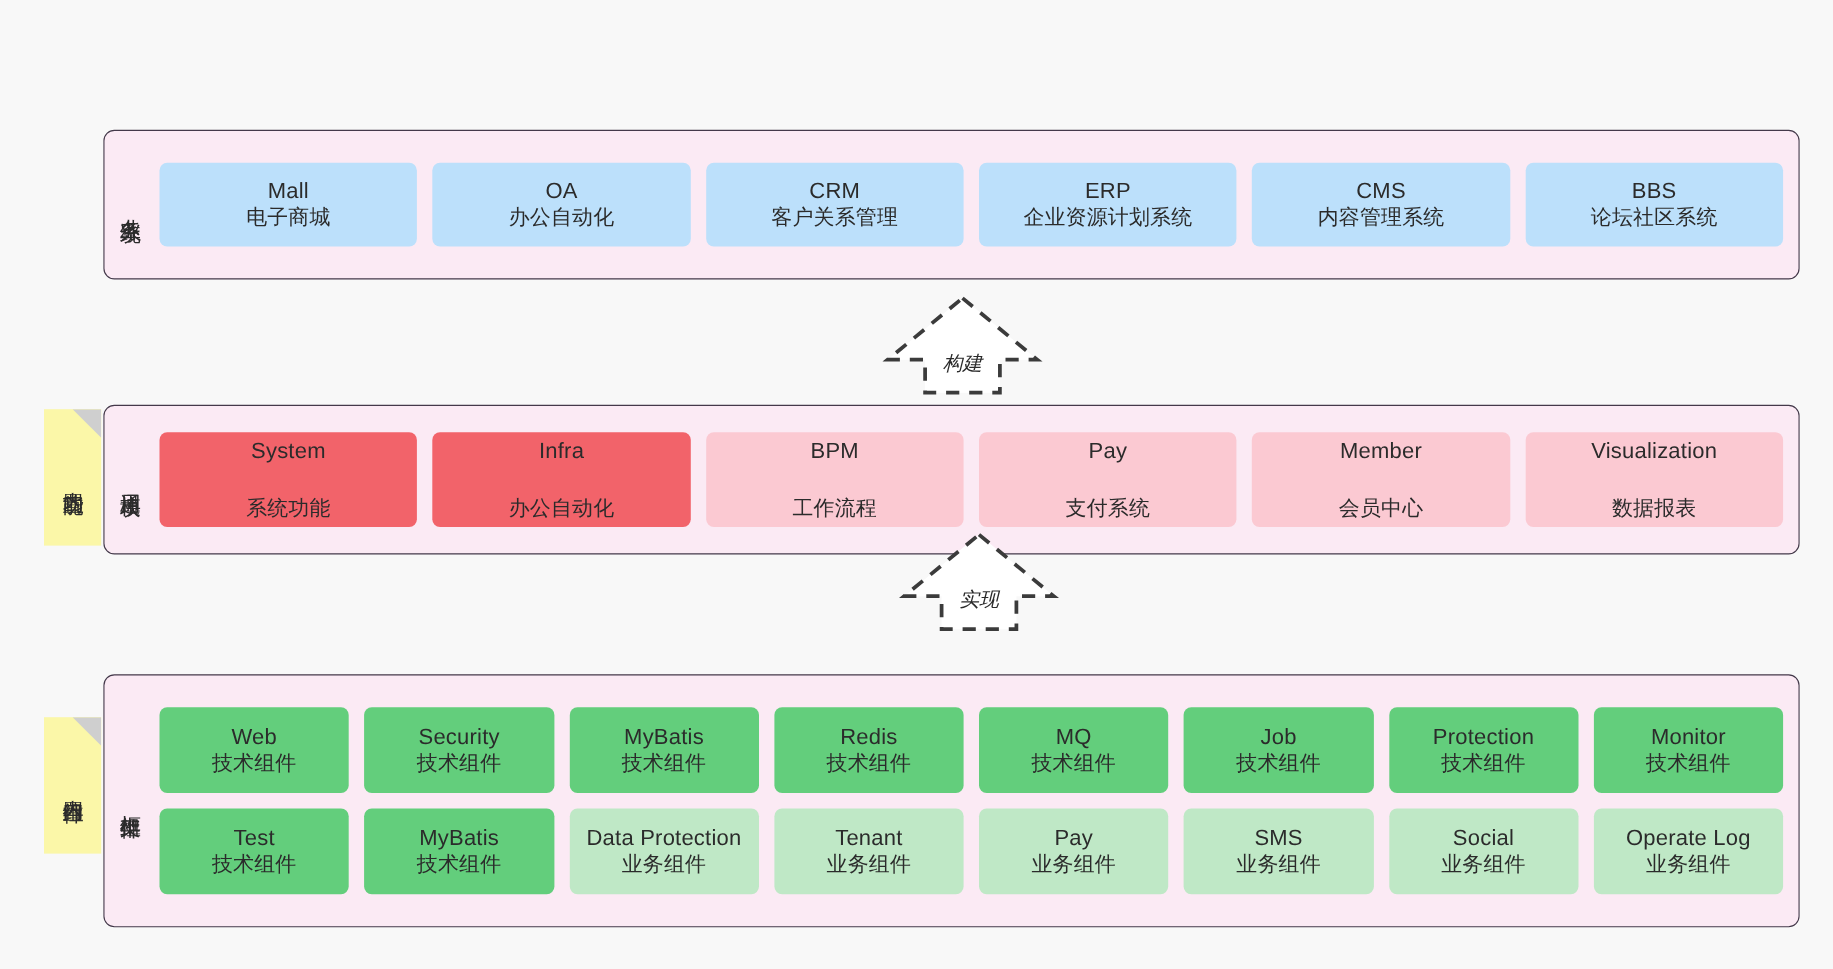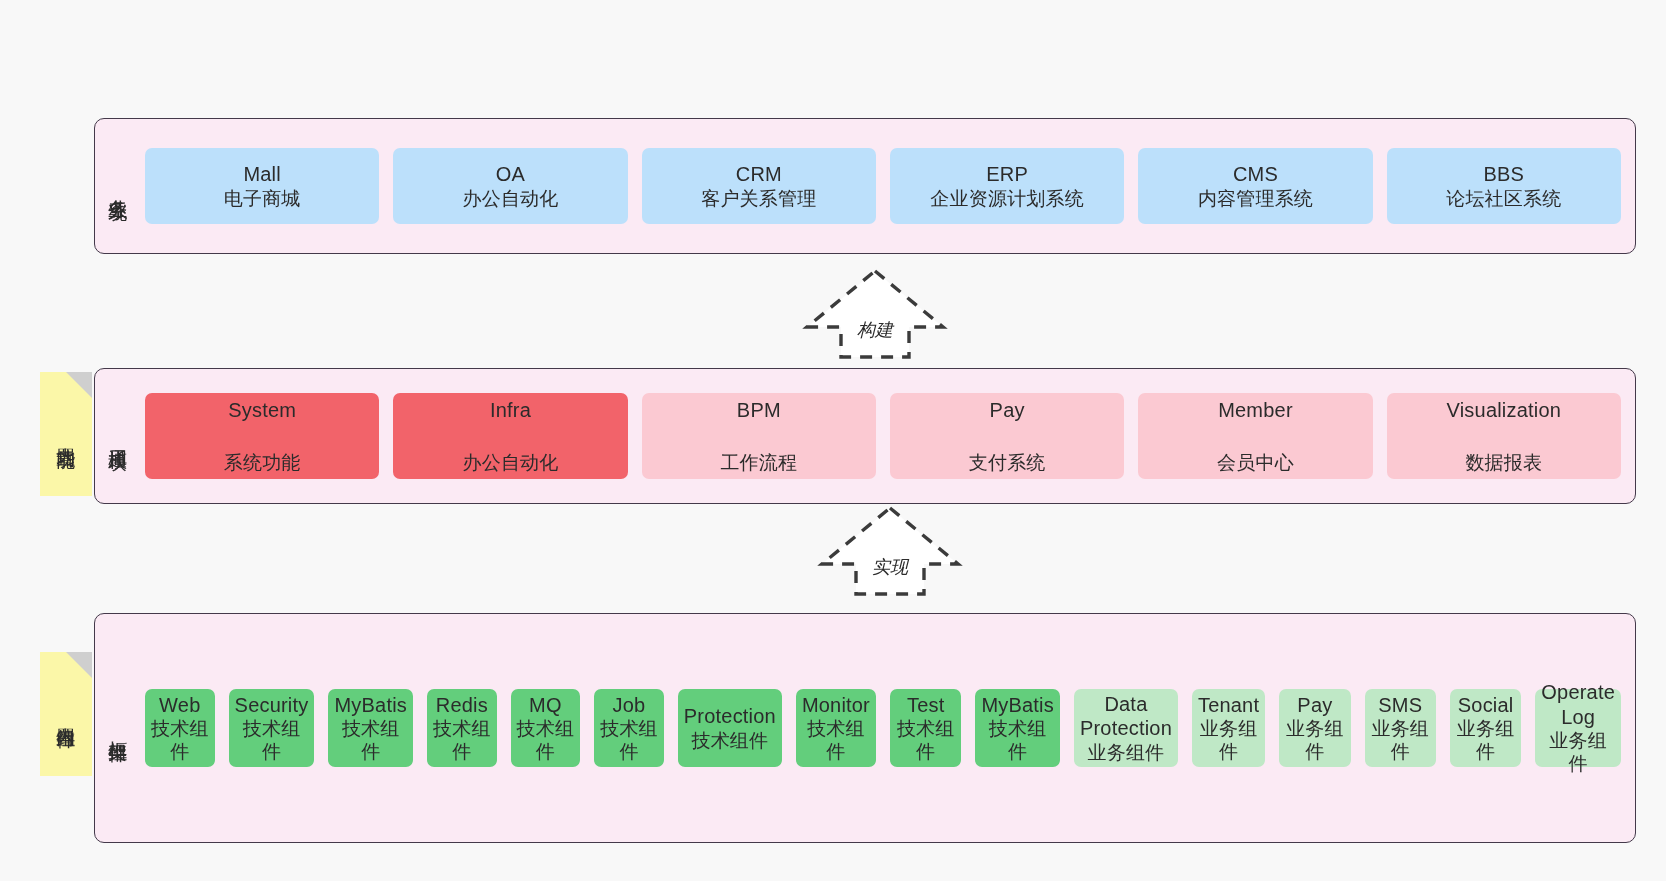--- a/index.html
+++ b/index.html
@@ -51,20 +51,21 @@
   .layer-body {
     flex: 1 1 auto;
     display: flex;
     align-items: center;
     justify-content: space-between;
     padding: 0 14px 0 4px;
     gap: 14px;
   }
 
   .layer-body.two-rows {
+    flex-direction: column;
     justify-content: center;
     gap: 14px;
     padding: 12px 14px 12px 4px;
   }
 
   .row {
     display: flex;
     align-items: stretch;
     justify-content: space-between;
     gap: 14px;
@@ -229,21 +230,21 @@
         <div class="t2">会员中心</div>
       </div>
       <div class="card pink h-mod">
         <div class="t1">Visualization</div>
         <div class="t2">数据报表</div>
       </div>
 
     </div>
   </div>
 
-  <div class="arrow" style="left:815px; top:502px;text-align:center;">
+  <div class="arrow" style="left:815px; top:480px;text-align:center;">
     <svg viewBox="0 0 150 95" preserveAspectRatio="none" aria-hidden="true">
       <path d="M75 6 L143 62 L109 62 L109 92 L41 92 L41 62 L7 62 Z" fill="#ffffff" stroke="#3b3b3b" stroke-width="3.4" stroke-dasharray="12 9" stroke-linejoin="miter"></path>
     </svg>
     <div class="arrow-label">实现</div>
   </div>
 
   <div class="note" style="left:40px; top:652px; height:124px;">
     <span class="fold"></span>
     <span>内置组件</span>
   </div>

